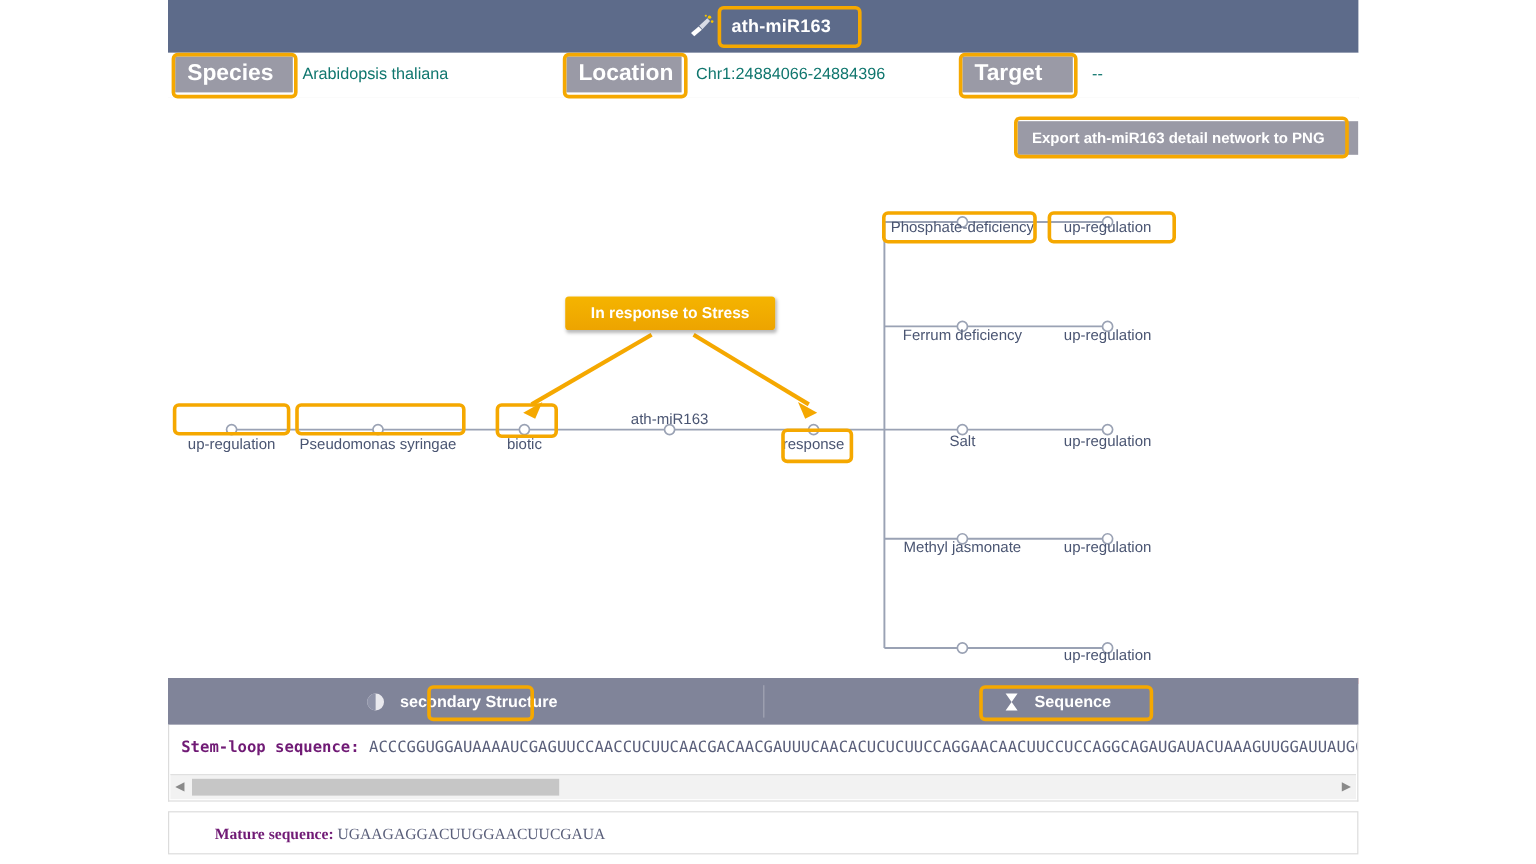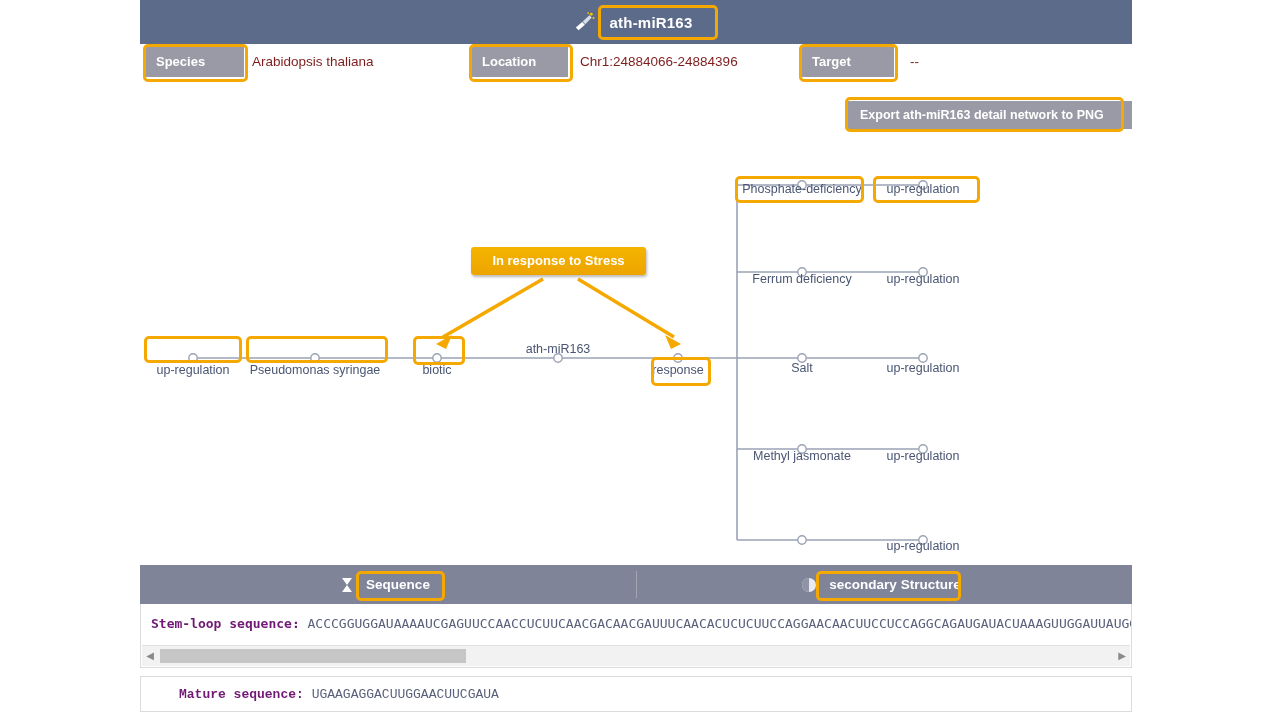--- a/index.html
+++ b/index.html
@@ -12,22 +12,22 @@
   .title-wrap{position:absolute;left:0;top:0;width:992px;height:44px;
       display:flex;align-items:center;justify-content:center;gap:8px;}
   .brush-icon{width:22px;height:20px;flex:0 0 auto;}
   .title-text{font-size:15px;font-weight:bold;color:#ffffff;letter-spacing:.2px;
       padding:3px 7px;position:relative;z-index:3;}
 
   
   .inforow{position:absolute;left:0;top:44px;width:992px;height:37px;background:#ffffff;
       border-bottom:1px solid #e2e2e2;}
   .ilabel{position:absolute;top:3px;height:30px;line-height:30px;background:#9a9aa6;
-      color:#ffffff;font-size:13px;font-weight:bold;padding:0 10px;box-sizing:border-box;}
-  .ival{position:absolute;top:3px;height:30px;line-height:30px;color:#7f1d1d;font-size:13.5px;}
+      color:#ffffff;font-size:19px;font-weight:bold;padding:0 10px;box-sizing:border-box;}
+  .ival{position:absolute;top:3px;height:30px;line-height:30px;color:#0f766e;font-size:13.5px;}
   #lab-species{left:6px;width:98px;}
   #val-species{left:112px;}
   #lab-location{left:332px;width:96px;}
   #val-location{left:440px;}
   #lab-target{left:662px;width:92px;}
   #val-target{left:770px;}
 
   
   .canvas{position:absolute;left:0;top:81px;width:992px;height:484px;background:#ffffff;
       border-bottom:5px solid #fca5a5;overflow:hidden;}
@@ -69,21 +69,21 @@
       border-top:1px solid #e0e0e0;}
   .harrow{position:absolute;top:0;width:16px;height:20px;color:#8a8a8a;font-size:10px;
       line-height:20px;text-align:center;}
   .harrow.l{left:0;}
   .harrow.r{right:0;}
   .hthumb{position:absolute;left:18px;top:3px;width:306px;height:14px;background:#c6c6c6;}
 
   .seqpanel2{position:absolute;left:0;top:676px;width:992px;height:36px;background:#ffffff;
       border:1px solid #dcdcdc;box-sizing:border-box;}
   .seqline2{position:absolute;left:10px;top:10px;white-space:nowrap;
-      font-family:Liberation Mono, monospace;font-size:13px;padding-left:28px;}
+      font-family:Liberation Serif, serif;font-size:13px;padding-left:28px;}
 
   
   .hl{position:absolute;border:3px solid #f5a800;border-radius:5px;box-sizing:border-box;
       pointer-events:none;z-index:5;}
 </style>
 </head>
 <body>
 
 <div id="app">
 
@@ -172,31 +172,31 @@
     <div class="nlabel" style="left:662px;top:368px;">Methyl jasmonate</div>
     <div class="nlabel" style="left:783px;top:368px;">up-regulation</div>
     <div class="nlabel" style="left:646px;top:458px;margin-top:29px;">Salicylic acid</div>
     <div class="nlabel" style="left:783px;top:458px;">up-regulation</div>
 
     <div class="tooltip">In response to Stress</div>
   </div>
 
   <div class="tabbar">
     <div class="tab">
-      <svg width="14" height="16" viewBox="0 0 14 16">
-        <path d="M2 1 H12 L7 8 L12 15 H2 L7 8 Z" fill="#ffffff"></path>
-      </svg>
-      <span class="tab-label">Sequence</span>
-    </div>
-    <div class="tab">
       <svg width="16" height="16" viewBox="0 0 16 16">
         <circle cx="8" cy="8" r="7" fill="#e9e9ee"></circle>
         <path d="M8 1 A7 7 0 0 0 8 15 Z" fill="#8f93a8"></path>
       </svg>
       <span class="tab-label">secondary Structure</span>
+    </div>
+    <div class="tab">
+      <svg width="14" height="16" viewBox="0 0 14 16">
+        <path d="M2 1 H12 L7 8 L12 15 H2 L7 8 Z" fill="#ffffff"></path>
+      </svg>
+      <span class="tab-label">Sequence</span>
     </div>
   </div>
 
   <div class="seqpanel">
     <div class="seqline">
       <span class="seqkey">Stem-loop sequence:</span>
       <span class="seqval">ACCCGGUGGAUAAAAUCGAGUUCCAACCUCUUCAACGACAACGAUUUCAACACUCUCUUCCAGGAACAACUUCCUCCAGGCAGAUGAUACUAAAGUUGGAUUAUGGACUAAUCGCUAUGAUUGGUUGAACAUUAGCUUCAUCUAAUCUCUUGGAAAUCAAGUCCUCUUCACAUUUGCUAU</span>
     </div>
     <div class="hscroll">
       <div class="harrow l">◀</div>

